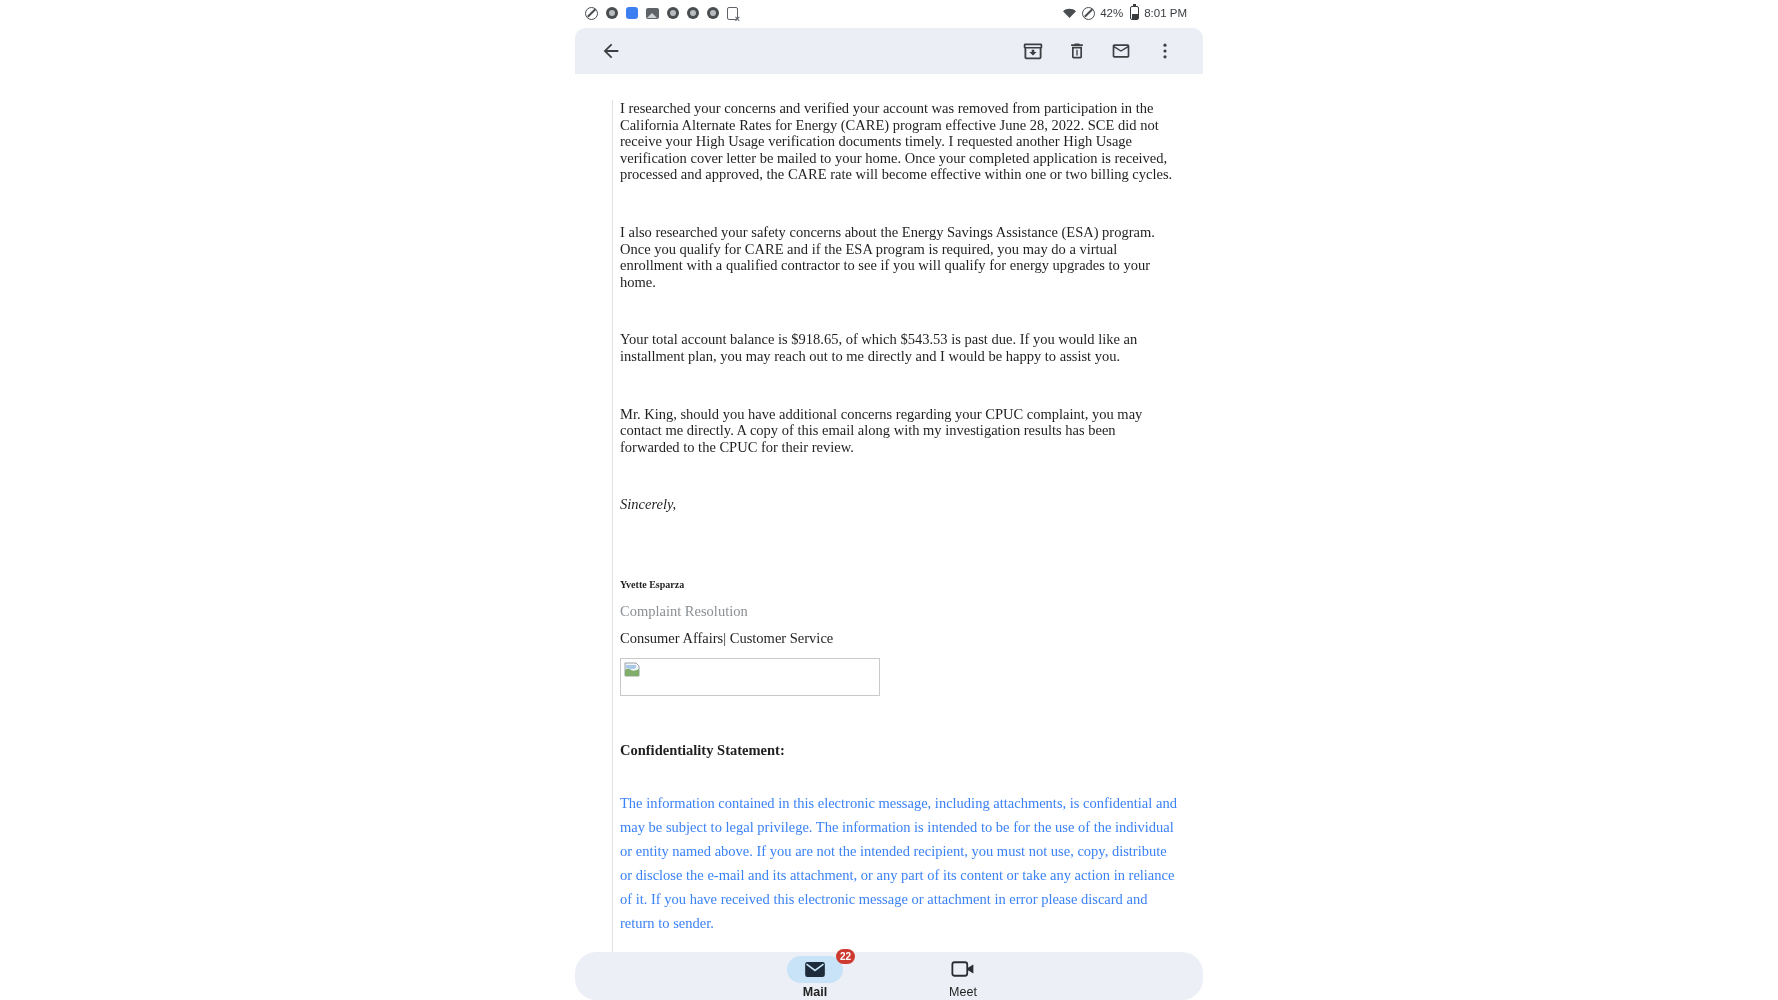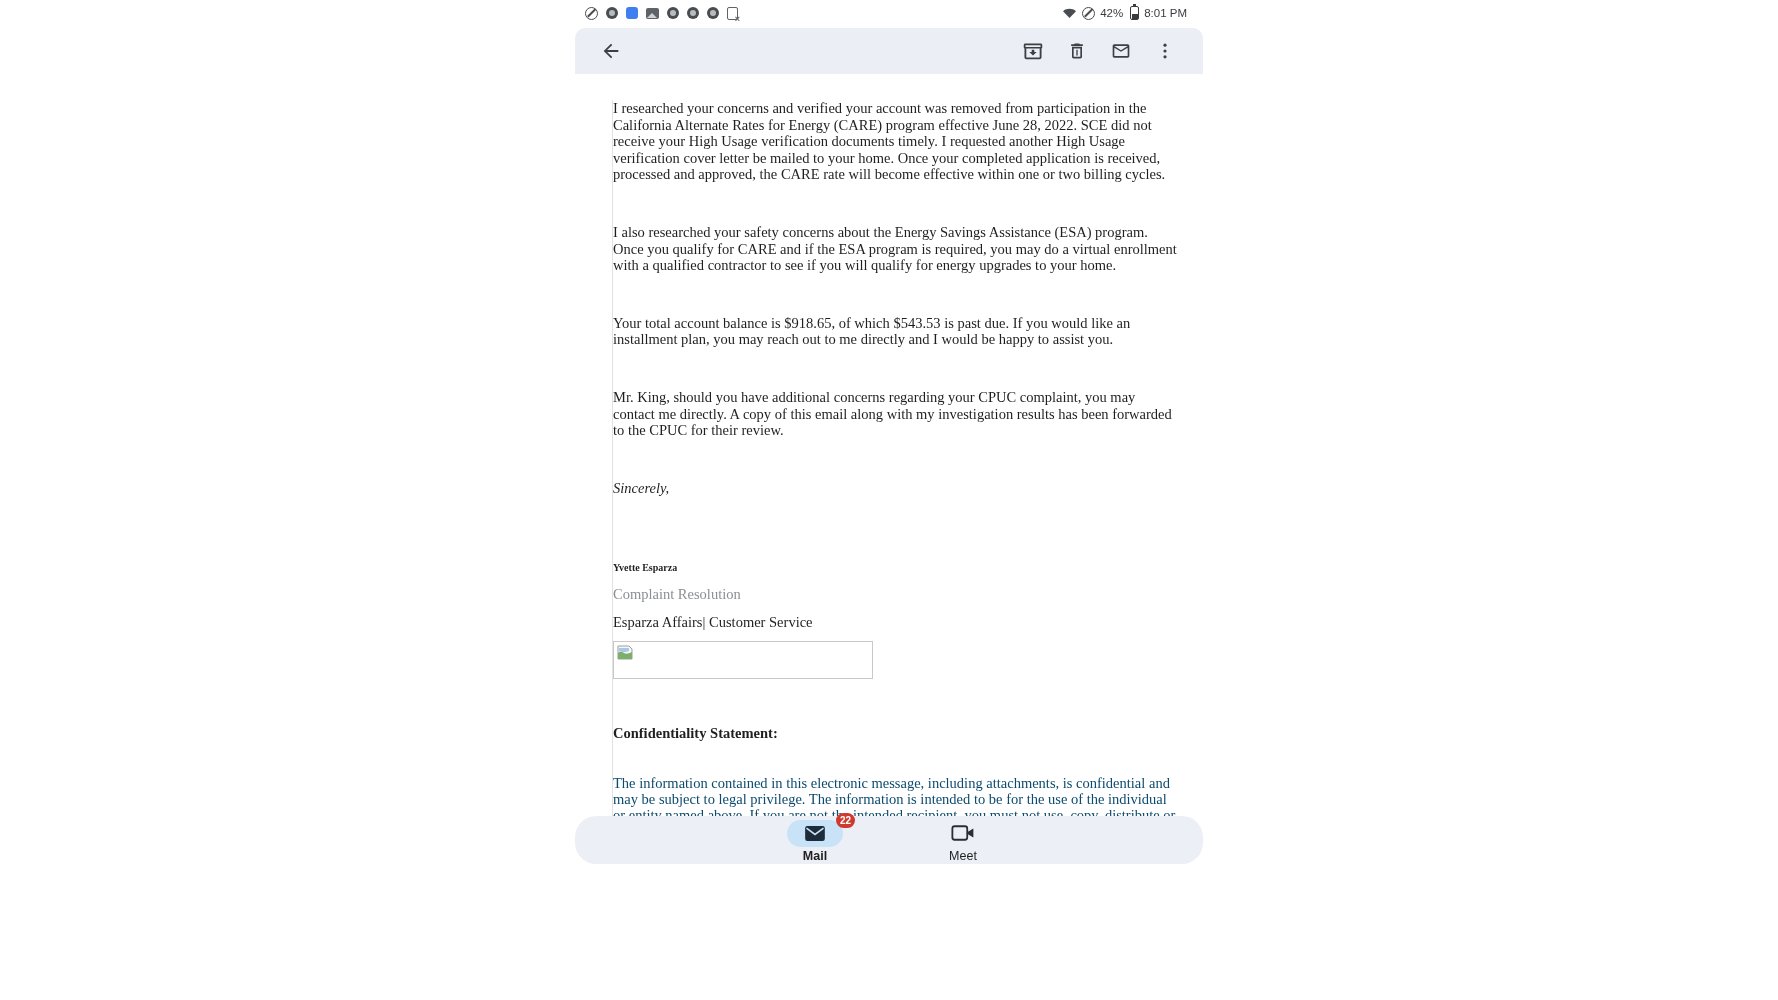--- a/index.html
+++ b/index.html
@@ -1,18 +1,18 @@
 <!DOCTYPE html>
 <html><head>
 <meta charset="utf-8">
 <style>
   * { box-sizing: border-box; margin: 0; padding: 0; }
   html, body { width: 1778px; height: 1000px; background: #ffffff; overflow: hidden;
     font-family: "Liberation Sans", sans-serif; }
-  .app { width: 628px; height: 864px; margin: 0 auto; display: flex; flex-direction: column; }
+  .app { width: 628px; height: 1000px; margin: 0 auto; display: flex; flex-direction: column; }
 
   
   .statusbar { height: 24px; display: flex; align-items: center; justify-content: space-between;
     padding: 2px 16px 0 10px; background: #fff; }
   .sb-left { display: flex; align-items: center; gap: 8px; }
   .sb-right { display: flex; align-items: center; gap: 5px; color: #3a3d40; font-size: 11.5px; }
   .sb-dot { width: 12px; height: 12px; border-radius: 50%; background: #4a4d50; position: relative; }
   .sb-dot::after { content:""; position:absolute; inset:3px; border-radius:50%; background:#b9bcbf; }
   .sb-square { width: 12px; height: 12px; border-radius: 3px; background: #3d7ef0; }
   .sb-photo { width: 13px; height: 11px; border-radius: 2px; background: #5f6368; position: relative; overflow:hidden; }
@@ -31,32 +31,32 @@
   .toolbar { height: 46px; margin-top: 4px; background: #ebeef5; border-radius: 10px 10px 0 0;
     display: flex; align-items: center; padding: 0 26px 0 24px; }
   .tb-spacer { flex: 1; }
   .tb-btn { width: 24px; height: 24px; display: flex; align-items: center; justify-content: center;
     margin-left: 20px; cursor: pointer; }
   .tb-btn svg { display: block; }
   .back-btn { margin-left: 0; }
 
   
   .content { flex: 1; background: #fff; overflow: hidden; padding: 26px 26px 0 37px; }
-  .email-body { border-left: 1px solid #e2e2e2; min-height: 100%;
+  .email-body { border-left: 1px solid #e2e2e2; padding-left: 7px; min-height: 100%;
     font-family: "Liberation Serif", "DejaVu Serif", serif; font-size: 14.5px; line-height: 16.6px; color: #1f1f1f; }
   .email-body p.para { margin-bottom: 41px; }
   .closing { margin-bottom: 64px; font-style: italic; }
   .sig-name { font-weight: bold; font-size: 10px; margin-bottom: 9px; }
   .sig-title { color: #8b8f93; margin-bottom: 11px; }
   .sig-dept { margin-bottom: 11px; }
   .sig-phone { margin-bottom: 7px; }
   .img-placeholder { width: 260px; height: 38px; border: 1px solid #c9c9c9; margin-bottom: 46px;
     padding: 3px; }
   .conf-head { font-weight: bold; margin-bottom: 33px; }
-  .conf-text { color: #0c4a6e; line-height: 16px; }
+  .conf-text { color: #3b82f6; line-height: 24px; }
 
   
   .bottomnav { height: 48px; background: #eceff6; display: flex; align-items: flex-start;
     justify-content: center; gap: 84px; padding-top: 3px; border-radius: 21px; }
   .nav-item { width: 64px; display: flex; flex-direction: column; align-items: center; cursor: pointer; }
   .nav-icon-wrap { position: relative; height: 28px; display: flex; align-items: center; justify-content: center; }
   .pill { width: 56px; height: 27px; background: #c8e3f8; border-radius: 14px; display: flex;
     align-items: center; justify-content: center; }
   .badge { position: absolute; top: -6px; right: -12px; min-width: 19px; height: 15px; background: #cf3a30;
     color: #fff; font-size: 10px; font-weight: bold; border-radius: 8px; display: flex; align-items: center;
@@ -127,21 +127,21 @@
   <div class="content">
     <div class="email-body">
       <p class="para">I researched your concerns and verified your account was removed from participation in the California Alternate Rates for Energy (CARE) program effective June 28, 2022. SCE did not receive your High Usage verification documents timely. I requested another High Usage verification cover letter be mailed to your home. Once your completed application is received, processed and approved, the CARE rate will become effective within one or two billing cycles.</p>
       <p class="para">I also researched your safety concerns about the Energy Savings Assistance (ESA) program. Once you qualify for CARE and if the ESA program is required, you may do a virtual enrollment with a qualified contractor to see if you will qualify for energy upgrades to your home.</p>
       <p class="para">Your total account balance is $918.65, of which $543.53 is past due. If you would like an installment plan, you may reach out to me directly and I would be happy to assist you.</p>
       <p class="para">Mr. King, should you have additional concerns regarding your CPUC complaint, you may contact me directly. A copy of this email along with my investigation results has been forwarded to the CPUC for their review.</p>
       <p class="closing">Sincerely,</p>
 
       <p class="sig-name">Yvette Esparza</p>
       <p class="sig-title">Complaint Resolution</p>
-      <p class="sig-dept">Esparza Affairs| Customer Service</p>
+      <p class="sig-dept">Consumer Affairs| Customer Service</p>
 
       <div class="img-placeholder">
         <svg width="16" height="15" viewBox="0 0 16 15">
           <path d="M1 1h11l3 3v10H1z" fill="#f4f6f8" stroke="#9aa0a6" stroke-width="1"></path>
           <path d="M1 8c2-2 4-1 6 0s4 1 8-1v7H1z" fill="#7fae6b"></path>
           <path d="M2 3h10v3c-3 1.5-7 1.5-10 0z" fill="#a9c7e8"></path>
         </svg>
       </div>
 
       <p class="conf-head">Confidentiality Statement:</p>

